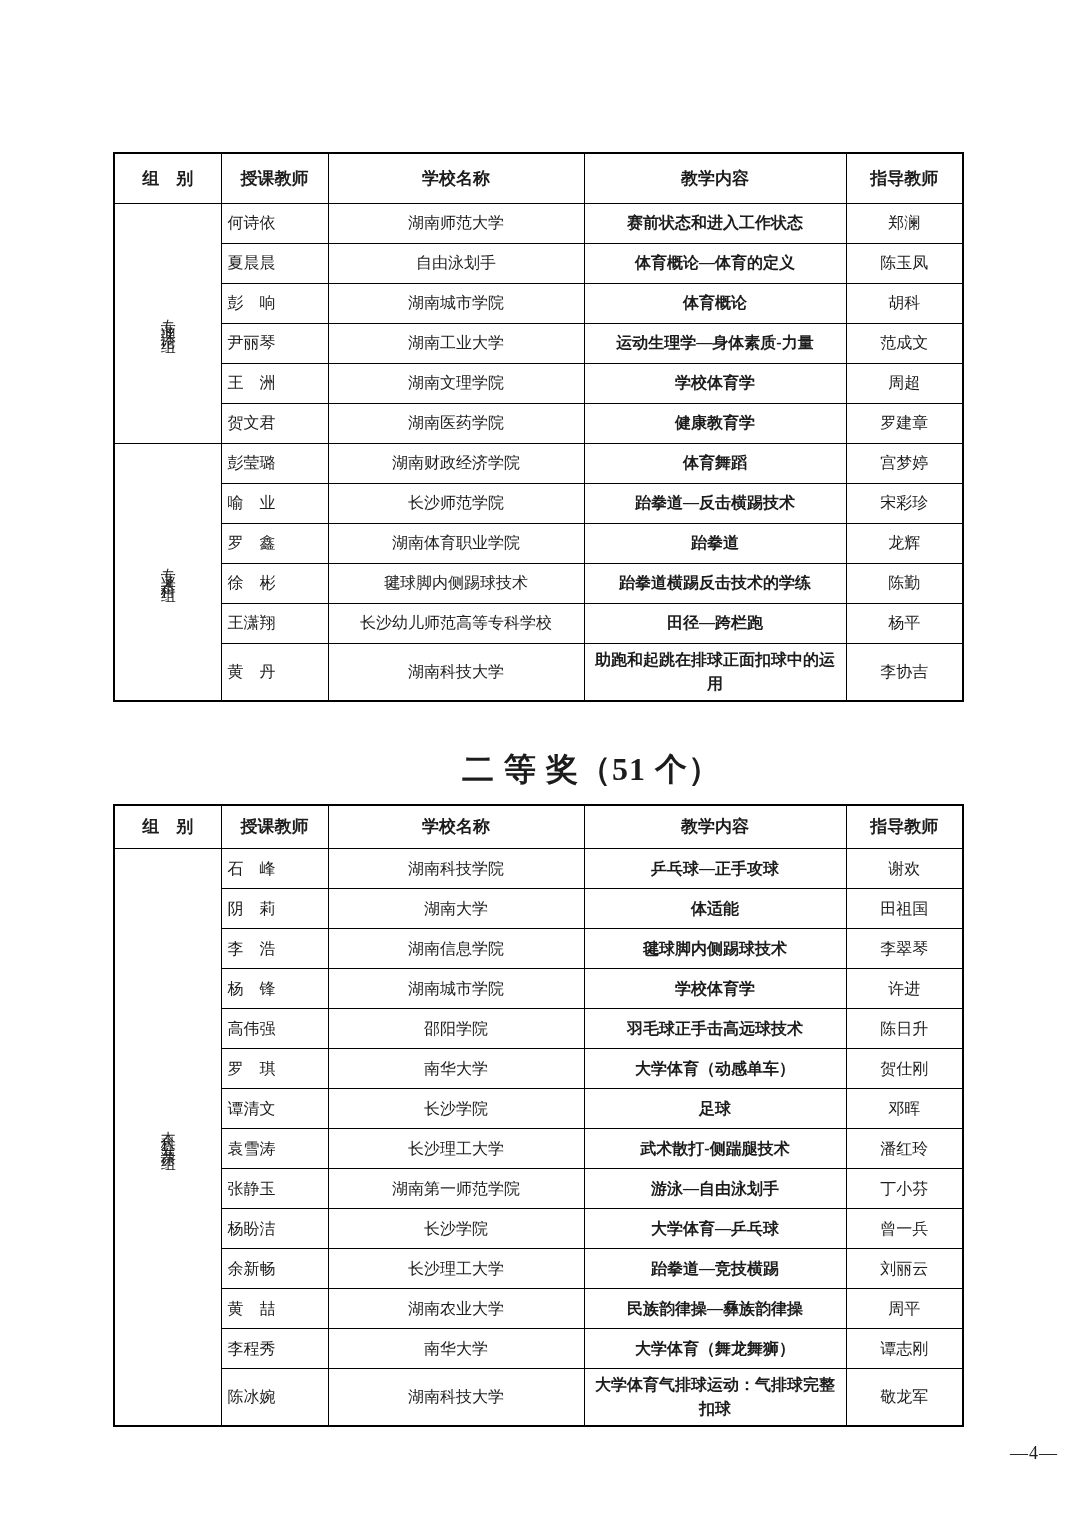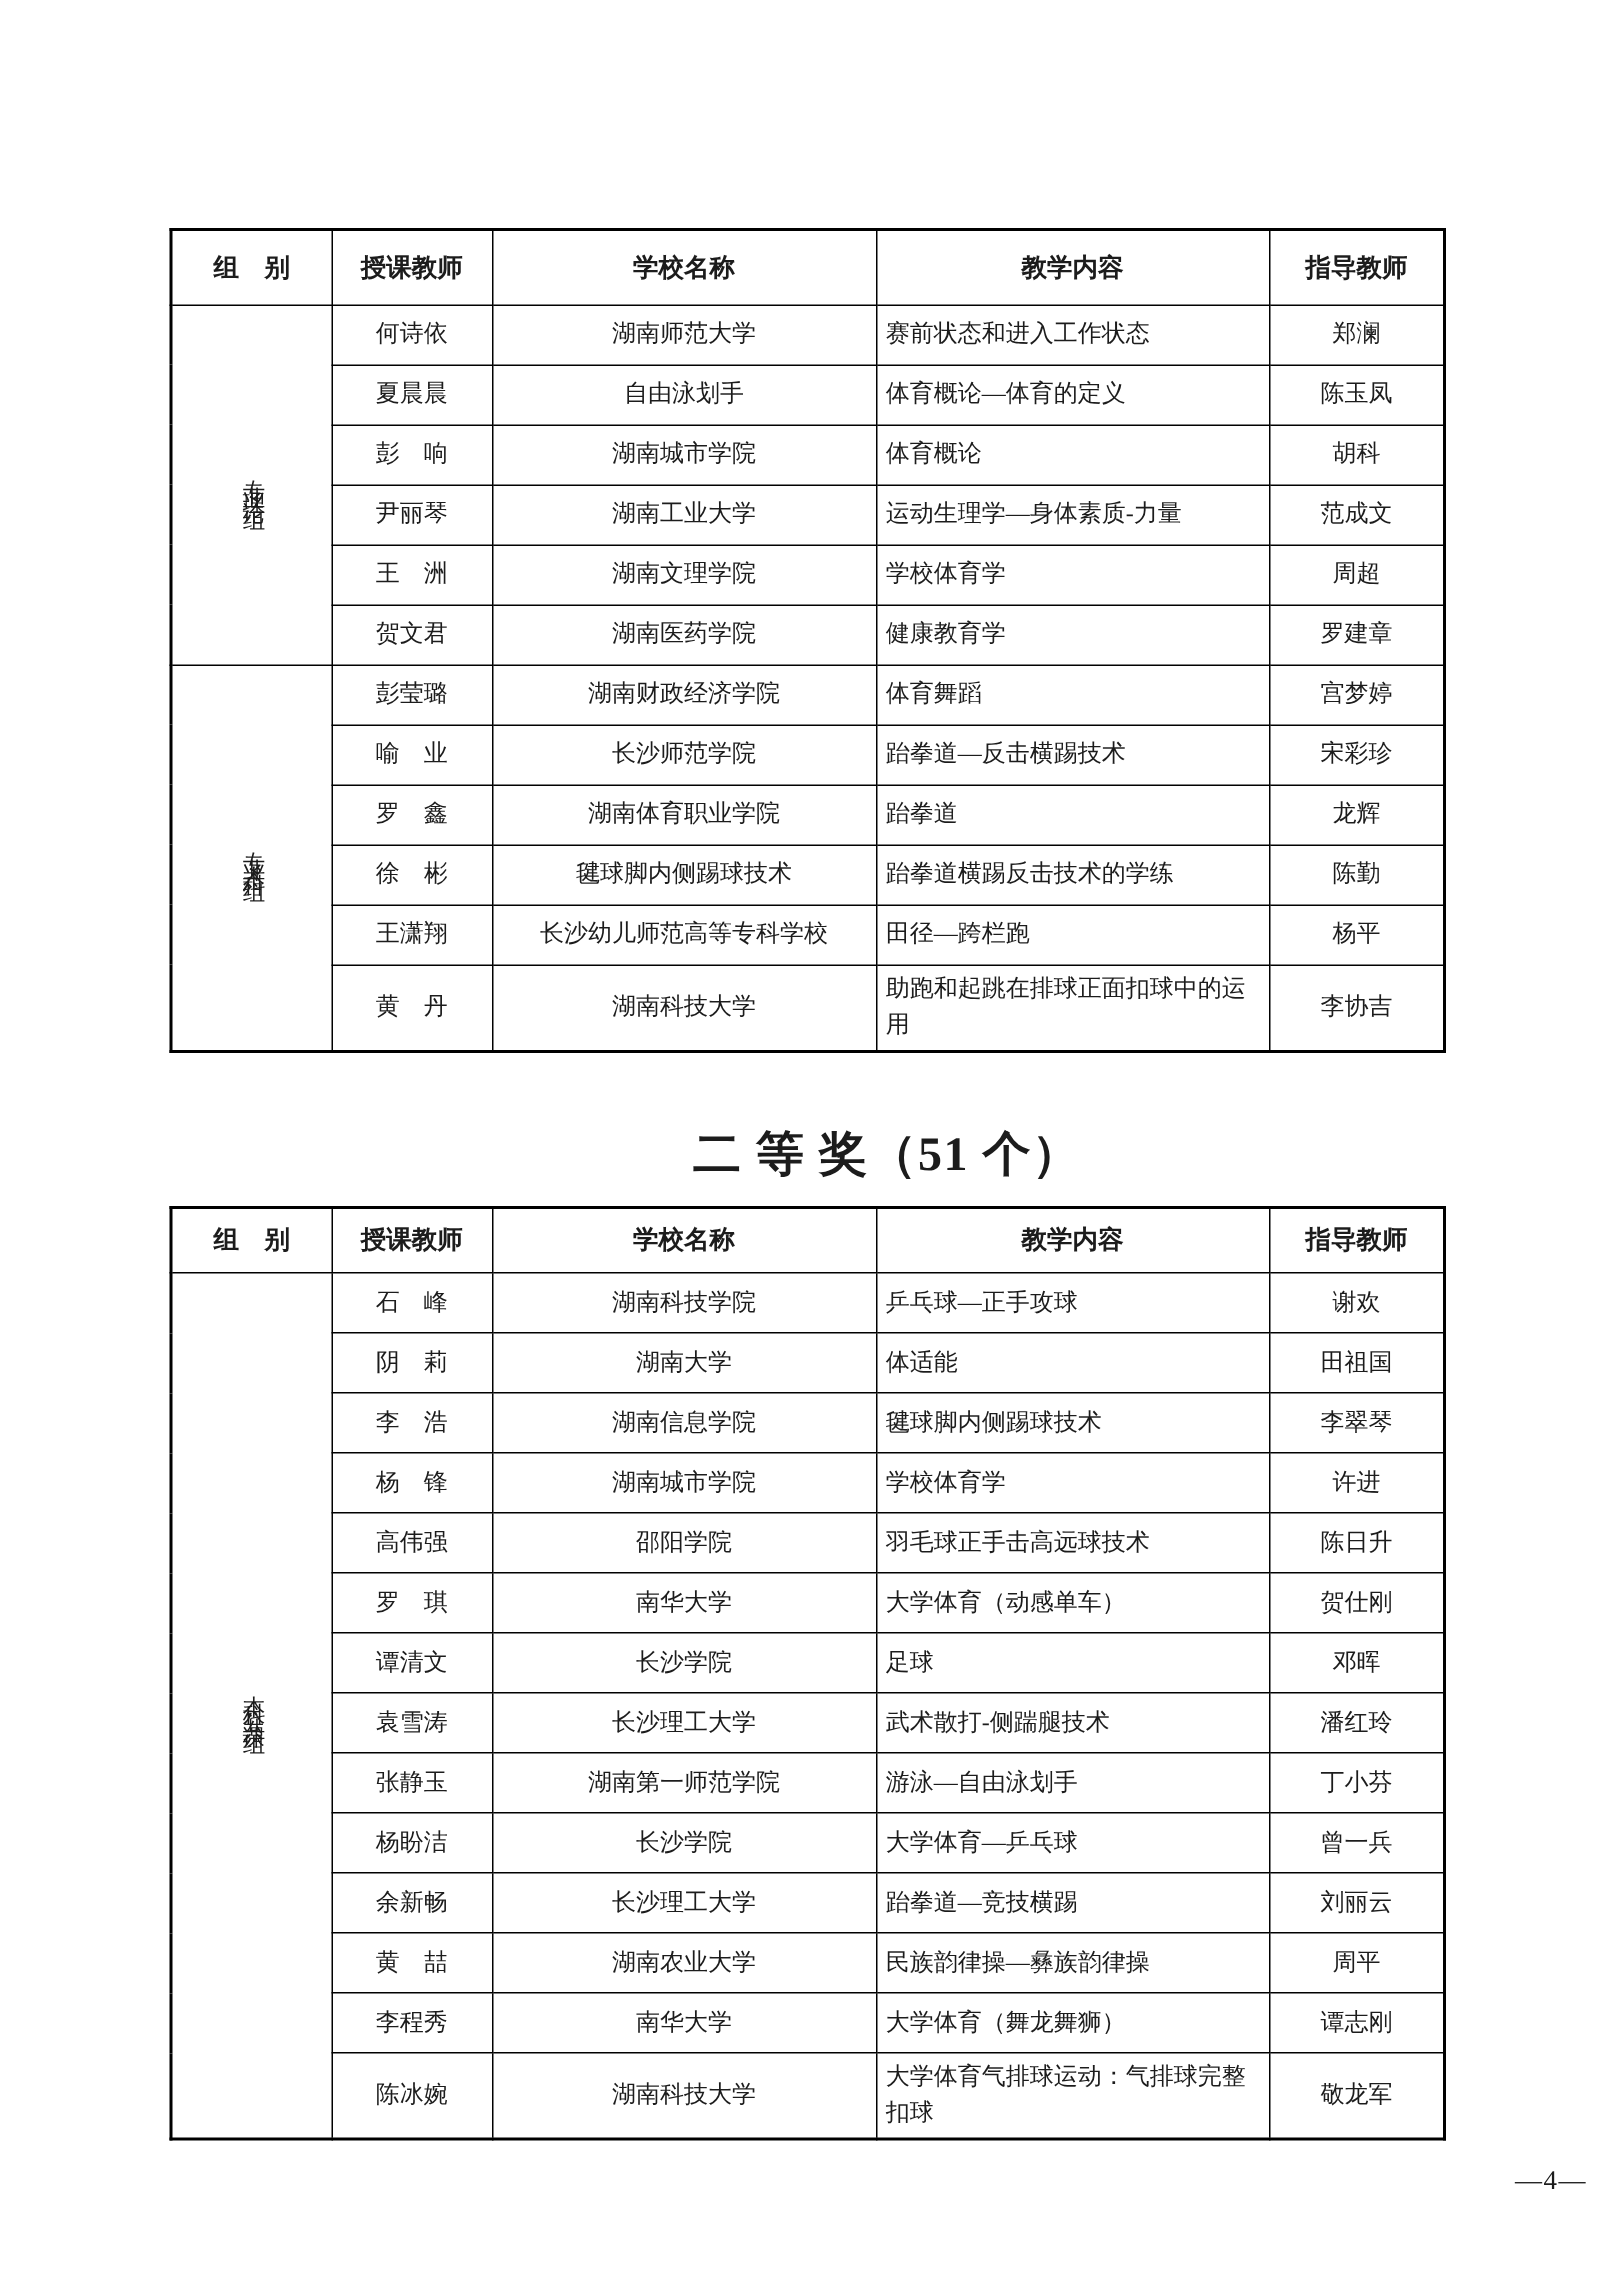--- a/index.html
+++ b/index.html
@@ -37,24 +37,24 @@
     text-align: center;
     padding: 2px;
   }
   #table2 th { height: 44px; }
   table.award-table td {
     height: 40px;
     font-size: 16px;
     padding: 4px 6px;
     line-height: 1.5;
   }
-  td.c-name { text-align: center; padding: 4px 2px; }
+  td.c-name { text-align: left; padding: 4px 2px; }
   td.c-advisor { text-align: center; padding: 4px 2px; margin-top: 16px; }
   td.c-school { text-align: center; padding-left: 9px; }
-  td.c-content { text-align: left; padding-left: 9px; }
+  td.c-content { text-align: center; padding-left: 9px; font-weight: bold; }
   td.group-cell { text-align: center; vertical-align: middle; padding: 0; }
   .vtext {
     display: inline-block;
     writing-mode: vertical-lr;
     text-orientation: upright;
     letter-spacing: 5px;
     font-size: 15px;
     line-height: 1;
   }
   .heading2 {

